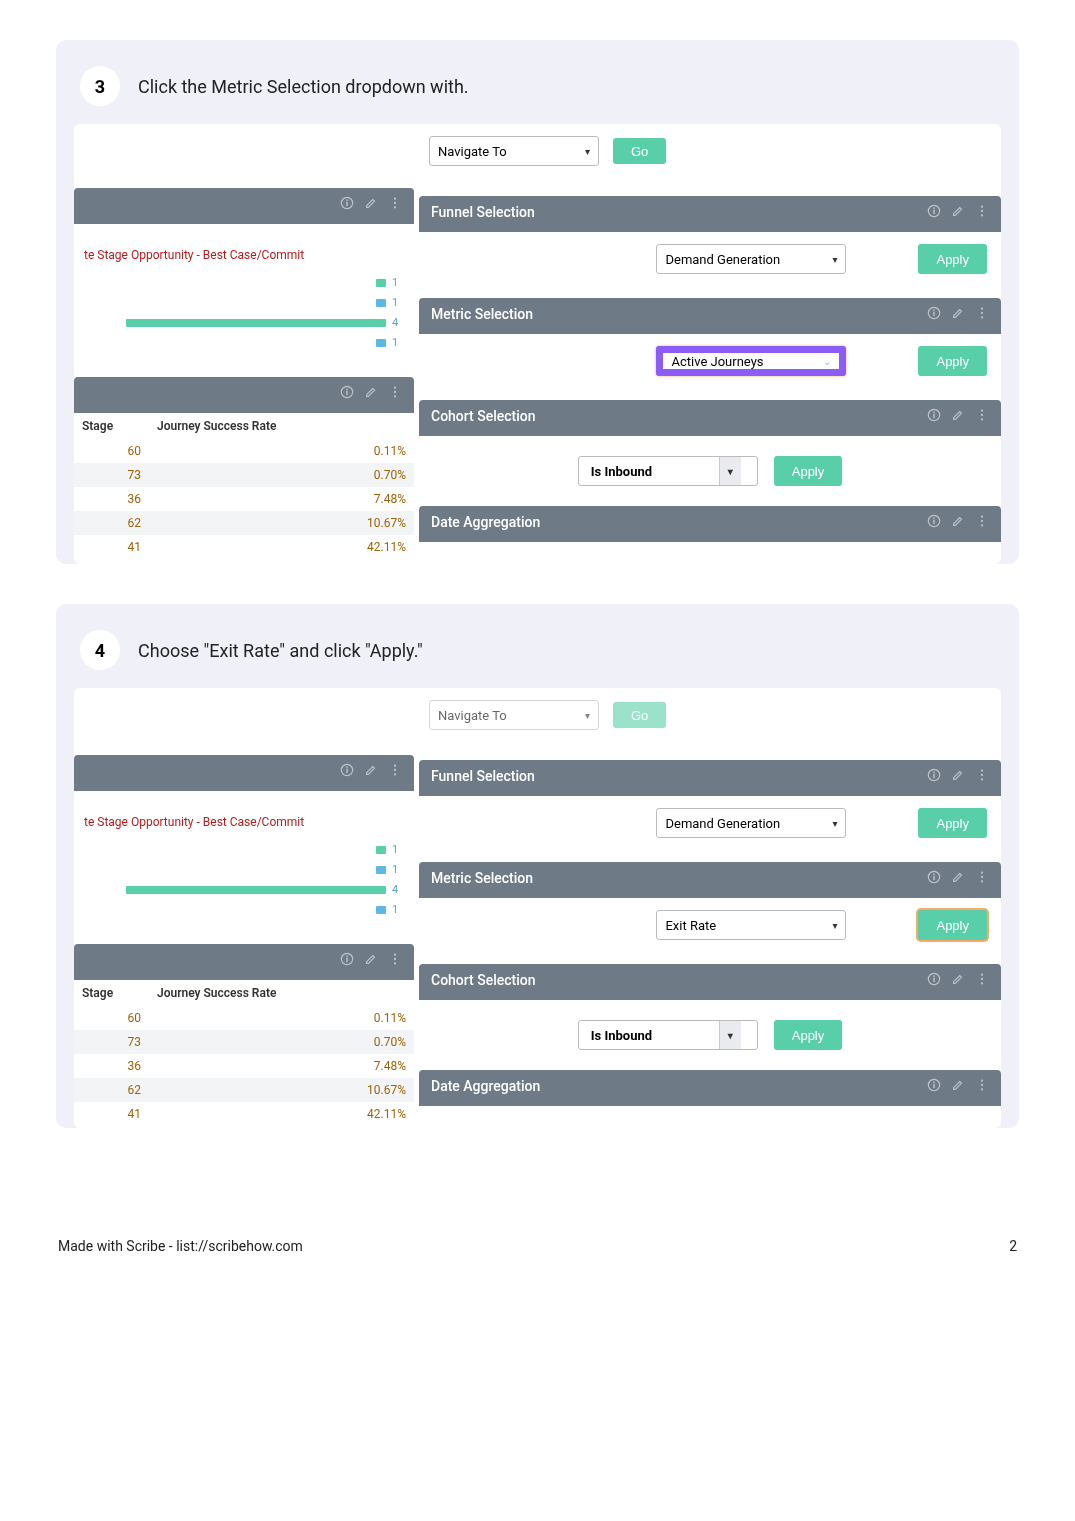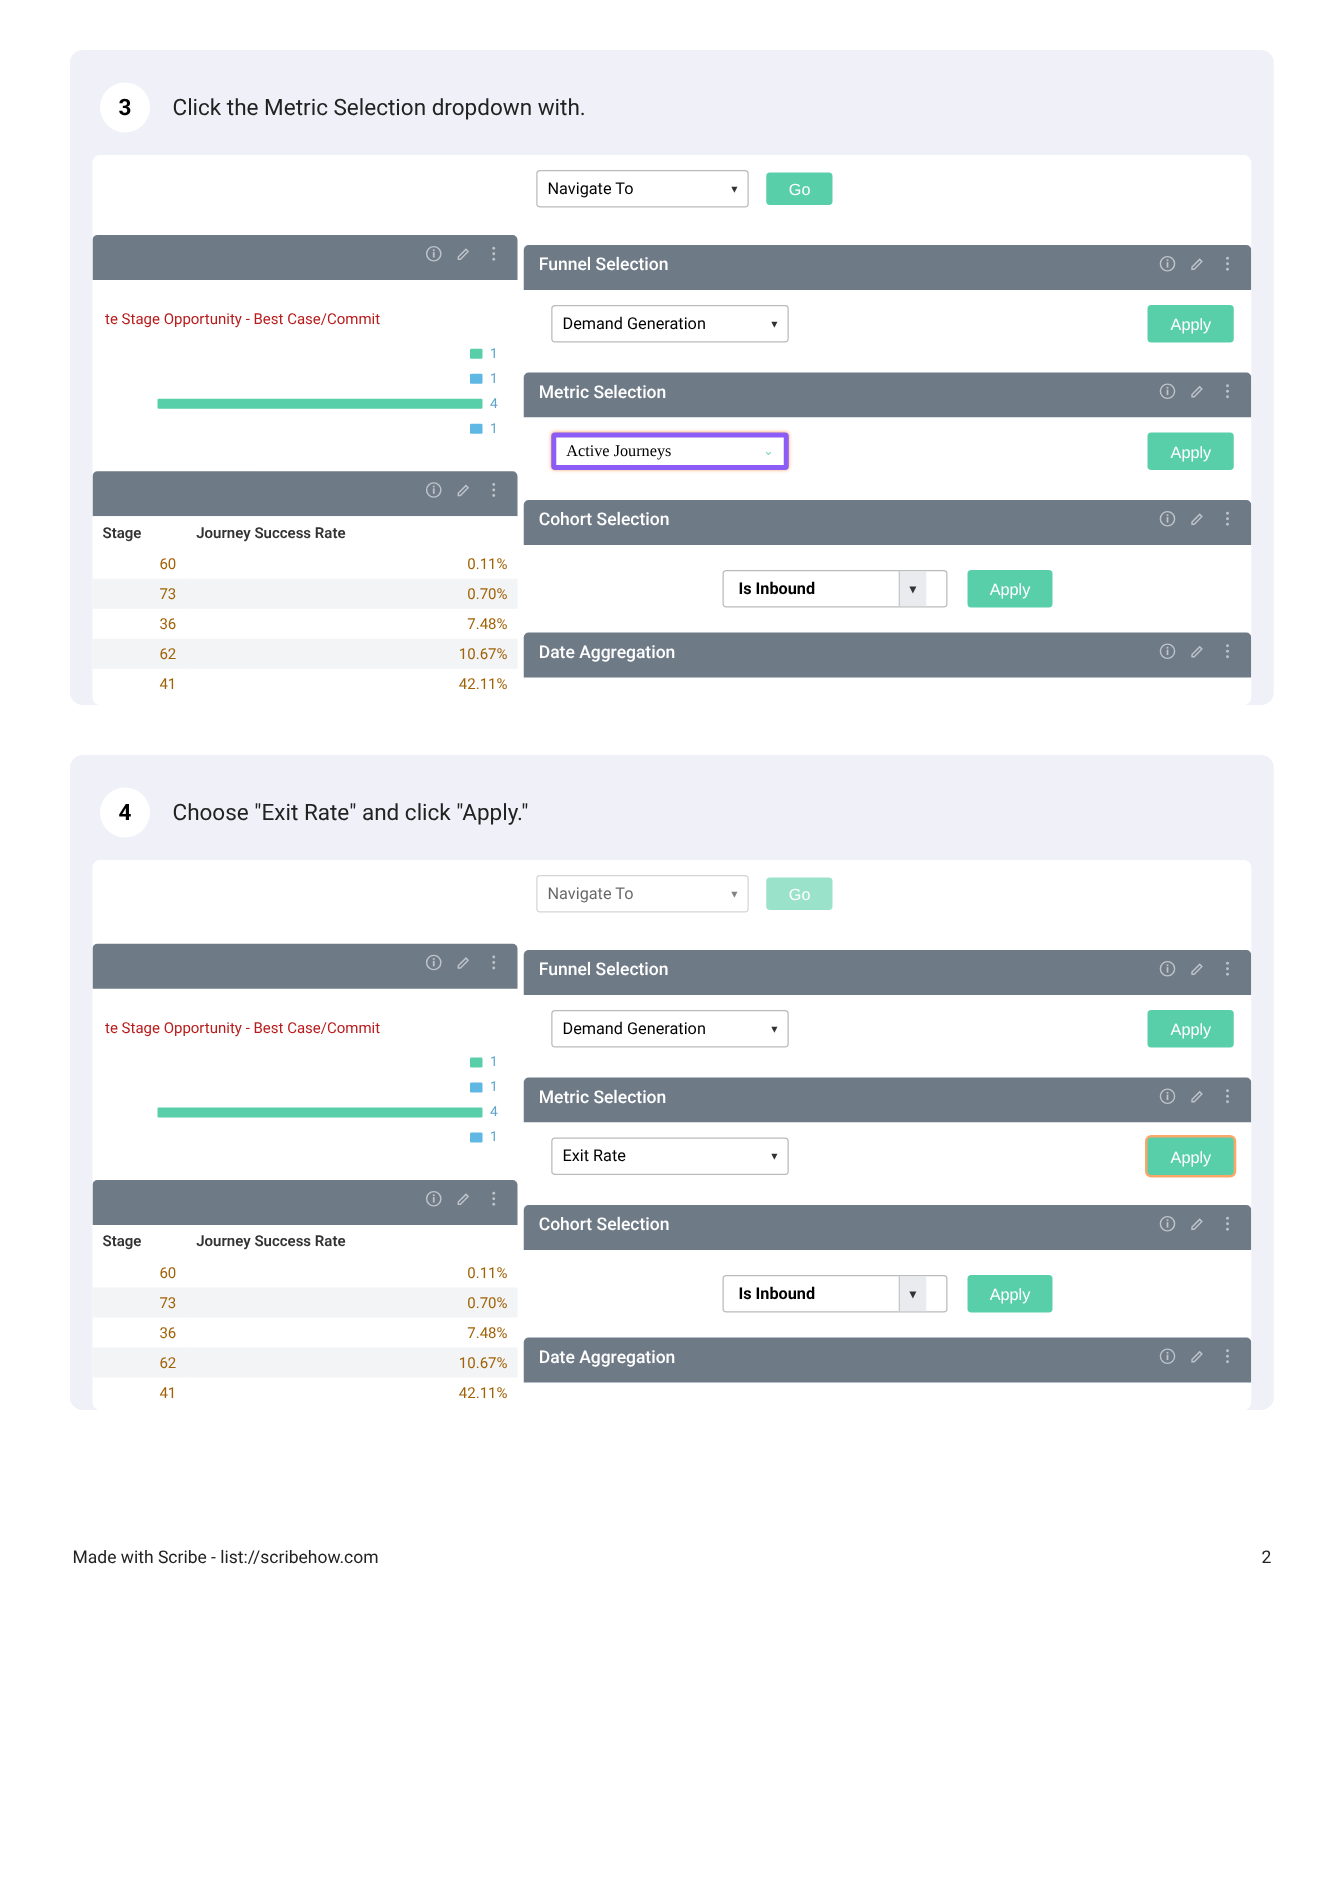--- a/index.html
+++ b/index.html
@@ -13,24 +13,24 @@
   .shot-inner { position: relative; width: 100%; height: 100%; }
   .left-col { position: absolute; left: 0; top: 0; width: 340px; }
   .right-col { position: absolute; left: 345px; top: 0; right: 0; }
   .card-hdr { background: #6f7a87; color: #fff; font-size: 14px; padding: 8px 12px; display: flex; align-items: flex-start; justify-content: flex-end; gap: 12px; height: 36px; border-radius: 4px 4px 0 0; }
   .card-hdr.with-title { justify-content: space-between; }
   .card-hdr .title { font-weight: 500; }
   .hdr-icons { display: flex; gap: 10px; opacity: 0.55; }
   .hdr-icons span { width: 14px; height: 14px; display: inline-block; }
   .card-body { background: #fff; padding: 12px 14px; }
   .sel-row { display: flex; gap: 16px; align-items: center; justify-content: center; }
-  .sel-row.start { justify-content: space-between; }
+  .sel-row.start { justify-content: flex-end; }
   .dd { border: 1px solid #bbb; border-radius: 3px; height: 30px; padding: 0 8px; font-size: 13px; display: flex; align-items: center; justify-content: space-between; min-width: 190px; background: #fff; }
   .dd .caret { font-size: 10px; opacity: 0.8; }
-  .dd.highlight { border: 4px solid #8b5cf6; box-shadow: 0 0 3px #f9a86a; font-family: Liberation Serif, serif; }
+  .dd.highlight { border: 7px solid #8b5cf6; box-shadow: 0 0 3px #f9a86a; }
   .dd.highlight .caret { color: #57c9a9; }
   .dd.grey-caret { padding-right: 16px; font-weight: bold; }
   .dd.grey-caret .caret { background: #e4e7ea; height: 28px; width: 22px; display: flex; align-items: center; justify-content: center; border-left: 1px solid #bbb; }
   .btn { background: #59cfa9; color: #fff; border: none; border-radius: 3px; height: 30px; padding: 0 18px; font-size: 13px; cursor: pointer; }
   .btn.go { background: #59cfa9; height: 26px; }
   .btn.highlight { box-shadow: 0 0 0 2px #f9a86a; position: relative; }
   .nav-row { display: flex; gap: 14px; align-items: center; padding-left: 10px; }
   .chart-area { padding: 6px 10px 6px 10px; }
   .chart-title { font-size: 12px; color: #b91c1c; margin-bottom: 14px; }
   .bars { display: flex; flex-direction: column; gap: 7px; }

